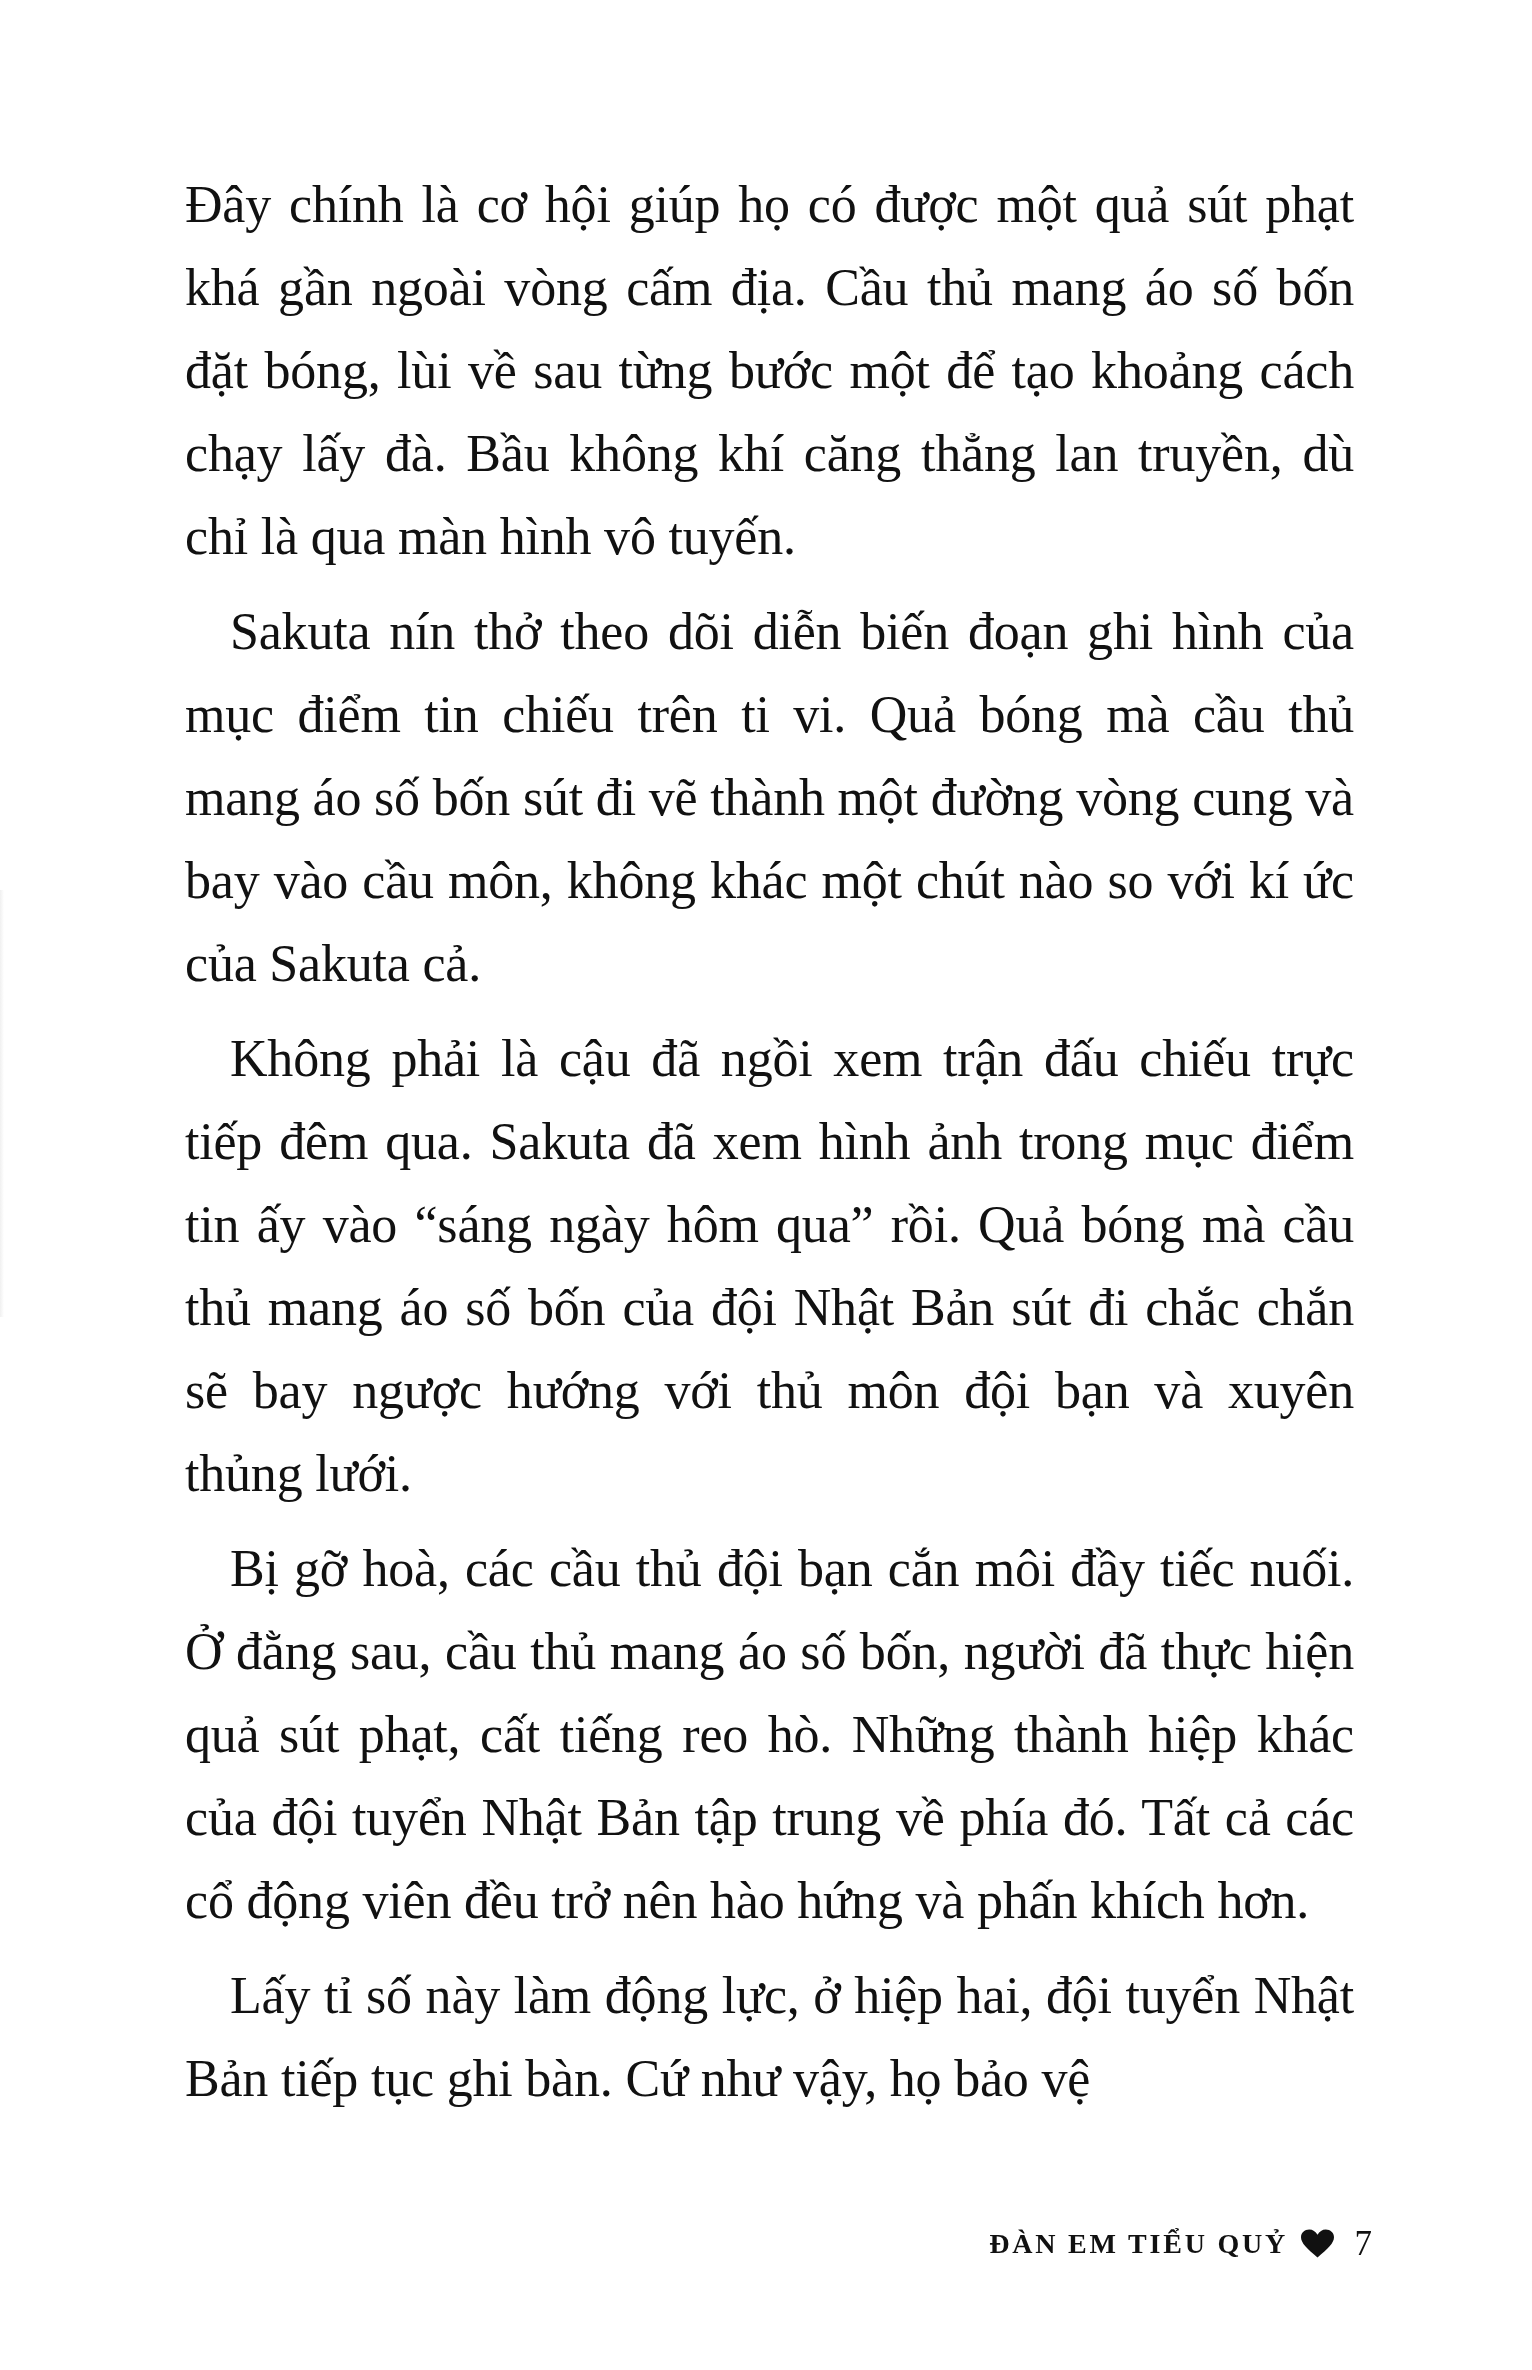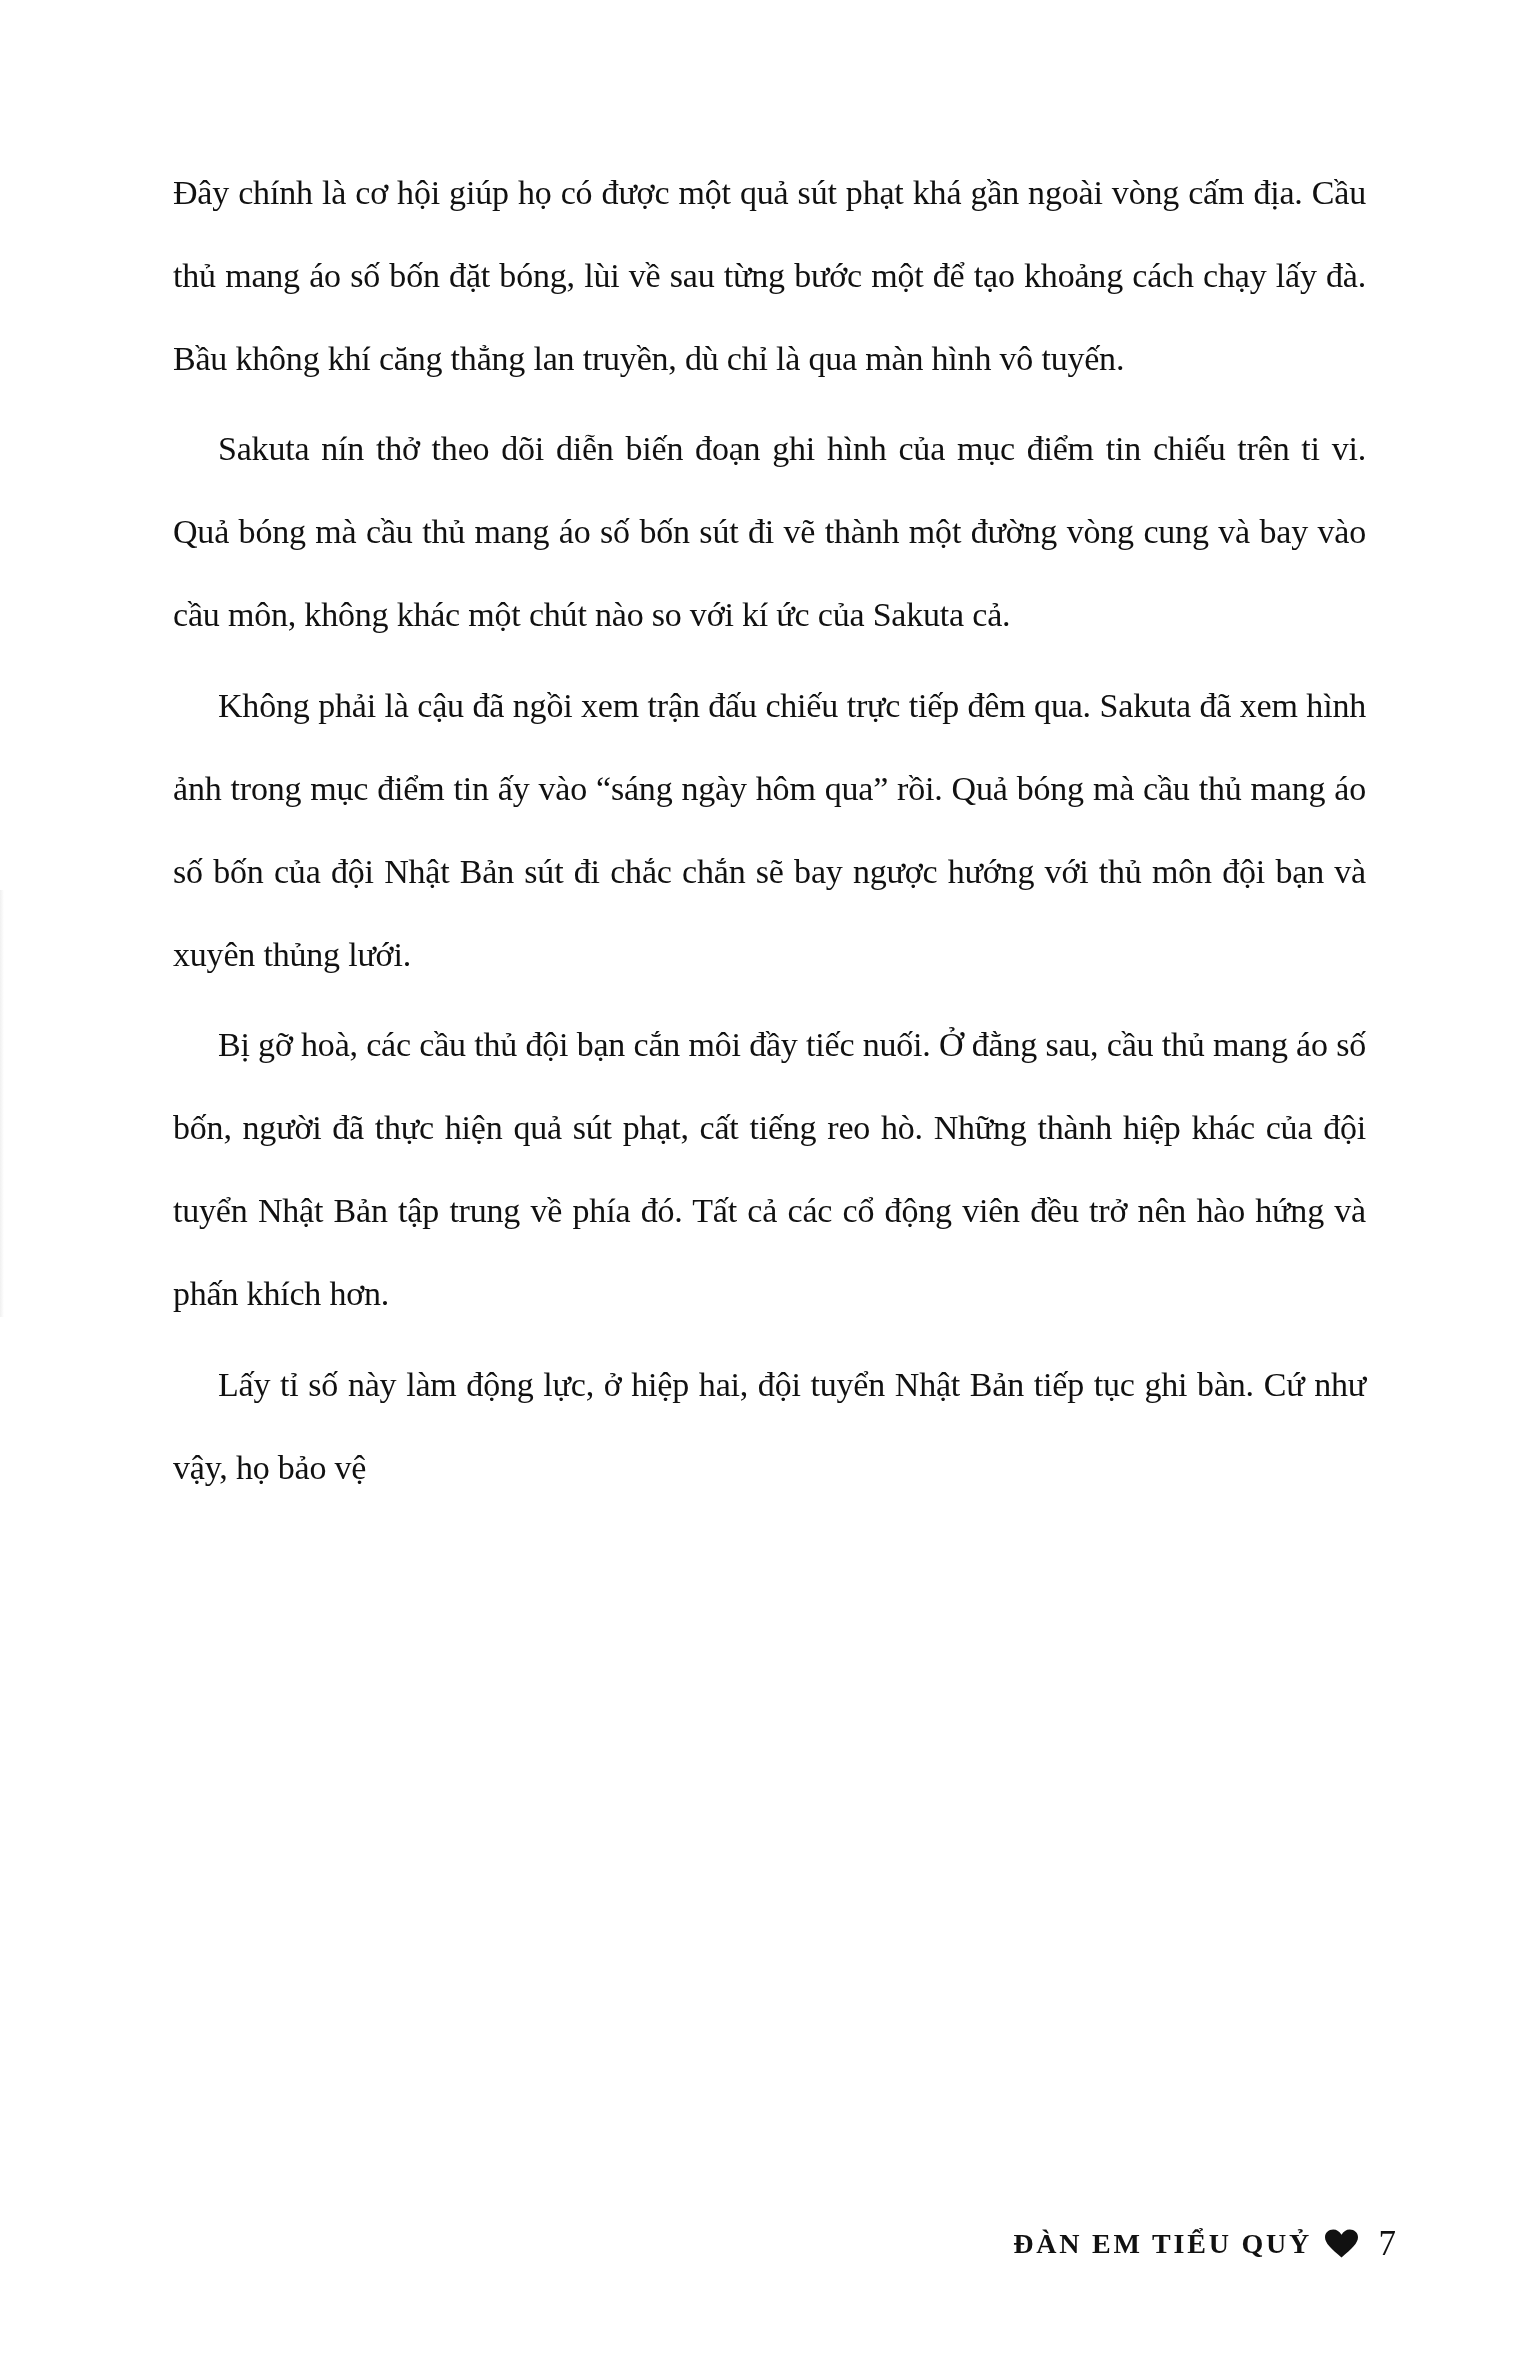--- a/index.html
+++ b/index.html
@@ -29,32 +29,32 @@
     background: linear-gradient(to right, #e6e6e6, #ffffff);
     opacity: 0.6;
   }
   .text-block {
     position: absolute;
     left: 173px;
     top: 151px;
     width: 1193px;
   }
   .para {
-    margin: 0;
-    font-size: 34px;
+    margin: 12px;
+    font-size: 52px;
     line-height: 83px;
     text-align: justify;
     text-align-last: left;
     letter-spacing: -0.2px;
   }
   .para.indent { text-indent: 45px; }
   .para + .para { margin-top: 7.4px; }
   .footer {
     position: absolute;
-    right: 136px;
+    right: 160px;
     top: 2224px;
     display: flex;
     align-items: center;
     gap: 13px;
     font-family: "Liberation Serif", "DejaVu Serif", serif;
     color: #111;
   }
   .running-title {
     font-size: 28px;
     letter-spacing: 2.8px;

